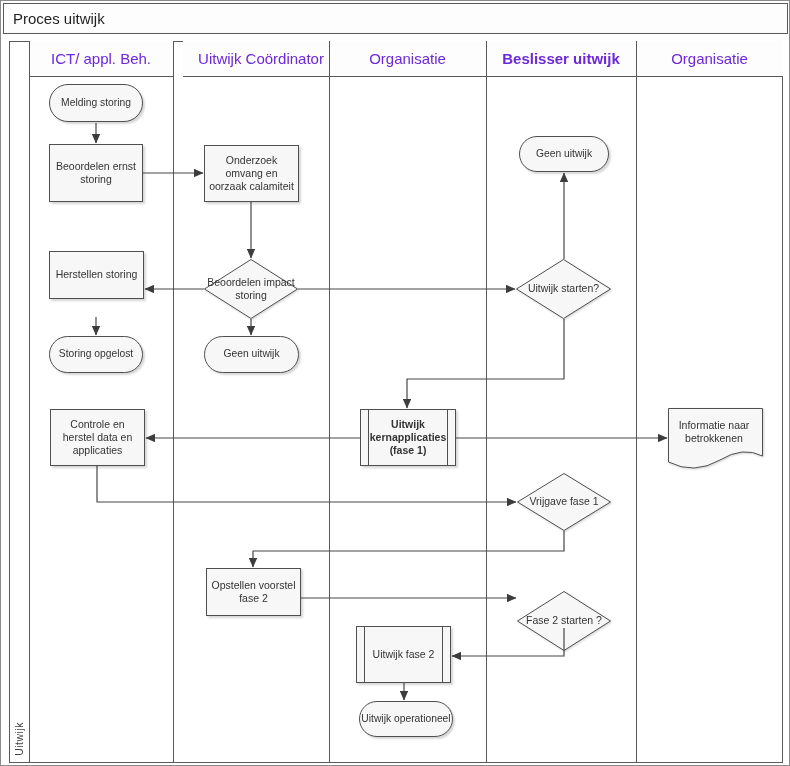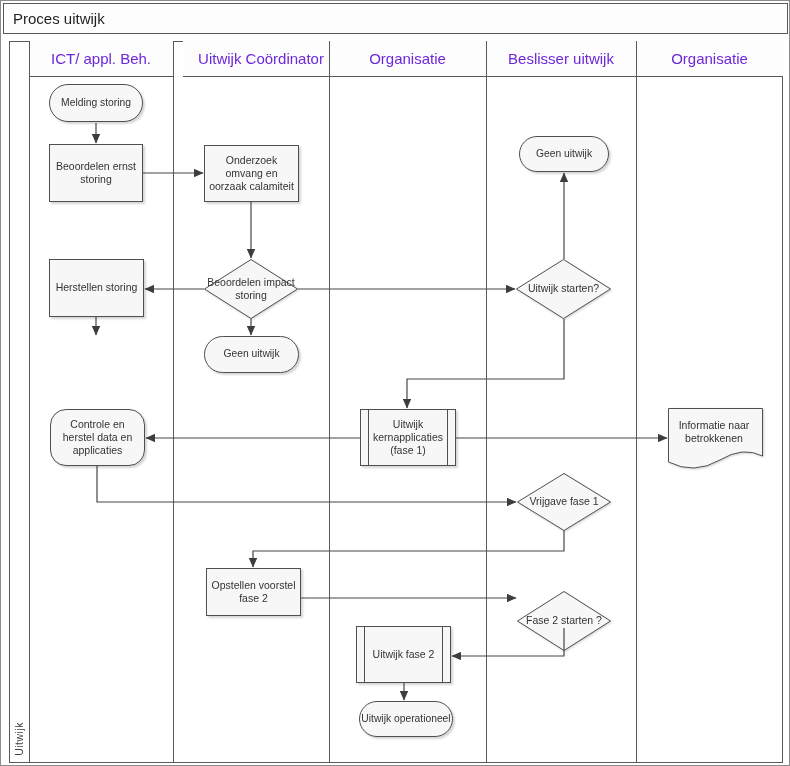--- a/index.html
+++ b/index.html
@@ -104,56 +104,59 @@
     </div>
     <div class="lane-line" style="left: 28px;"></div>
     <div class="lane-header" style="left: 182px; width: 156px;">
       <span>Uitwijk Coördinator</span>
     </div>
     <div class="lane-line" style="left: 172px;"></div>
     <div class="lane-header" style="left: 328px; width: 157px;">
       <span>Organisatie</span>
     </div>
     <div class="lane-line" style="left: 328px;"></div>
-    <div class="lane-header" style="left: 485px; width: 150px;">
+    <div class="lane-header" style="left: 485px; width: 150px; font-weight: bold;">
       <span>Beslisser uitwijk</span>
     </div>
     <div class="lane-line" style="left: 485px;"></div>
     <div class="lane-header" style="left: 635px; width: 147px;">
       <span>Organisatie</span>
     </div>
     <div class="lane-line" style="left: 635px;"></div>
     <div class="node stadium" style="left: 48px; top: 83px; width: 94px; height: 38px;">
       <span class="label">Melding storing</span>
     </div>
     <div class="node process" style="left: 48px; top: 143px; width: 94px; height: 58px;">
       <span class="label">Beoordelen ernst storing</span>
     </div>
-    <div class="node process" style="left: 48px; top: 258px; width: 95px; height: 58px;">
+    <div class="node process" style="left: 48px; top: 250px; width: 95px; height: 48px;">
       <span class="label">Herstellen storing</span>
     </div>
-    <div class="node process" style="left: 49px; top: 408px; width: 95px; height: 57px; border-radius: 16px;">
+    <div class="node stadium" style="left: 48px; top: 335px; width: 94px; height: 37px;">
+      <span class="label">Storing opgelost</span>
+    </div>
+    <div class="node process" style="left: 49px; top: 408px; width: 95px; height: 57px;">
       <span class="label">Controle en herstel data en applicaties</span>
     </div>
     <div class="node process" style="left: 203px; top: 144px; width: 95px; height: 57px;">
       <span class="label">Onderzoek omvang en oorzaak calamiteit</span>
     </div>
     <div class="node decision" style="left: 203px; top: 258px; width: 94px; height: 60px;">
       <svg width="94" height="60">
         <polygon points="47,0.5 93.5,30 47,59.5 0.5,30" fill="#f7f7f7" stroke="#4f4f4f"></polygon>
       </svg>
       <span class="label">Beoordelen impact storing</span>
     </div>
     <div class="node stadium" style="left: 203px; top: 335px; width: 95px; height: 37px;">
       <span class="label">Geen uitwijk</span>
     </div>
     <div class="node process" style="left: 205px; top: 567px; width: 95px; height: 48px;">
       <span class="label">Opstellen voorstel fase 2</span>
     </div>
-    <div class="node predefined" style="left: 359px; top: 408px; width: 96px; height: 57px;">
+    <div class="node predefined" style="left: 359px; top: 408px; width: 96px; height: 57px; font-weight: bold;">
       <span class="label">Uitwijk kernapplicaties (fase 1)</span>
     </div>
     <div class="node predefined" style="left: 355px; top: 625px; width: 95px; height: 57px;">
       <span class="label">Uitwijk fase 2</span>
     </div>
     <div class="node stadium" style="left: 358px; top: 700px; width: 94px; height: 36px;">
       <span class="label">Uitwijk operationeel</span>
     </div>
     <div class="node stadium" style="left: 518px; top: 135px; width: 90px; height: 36px;">
       <span class="label">Geen uitwijk</span>

